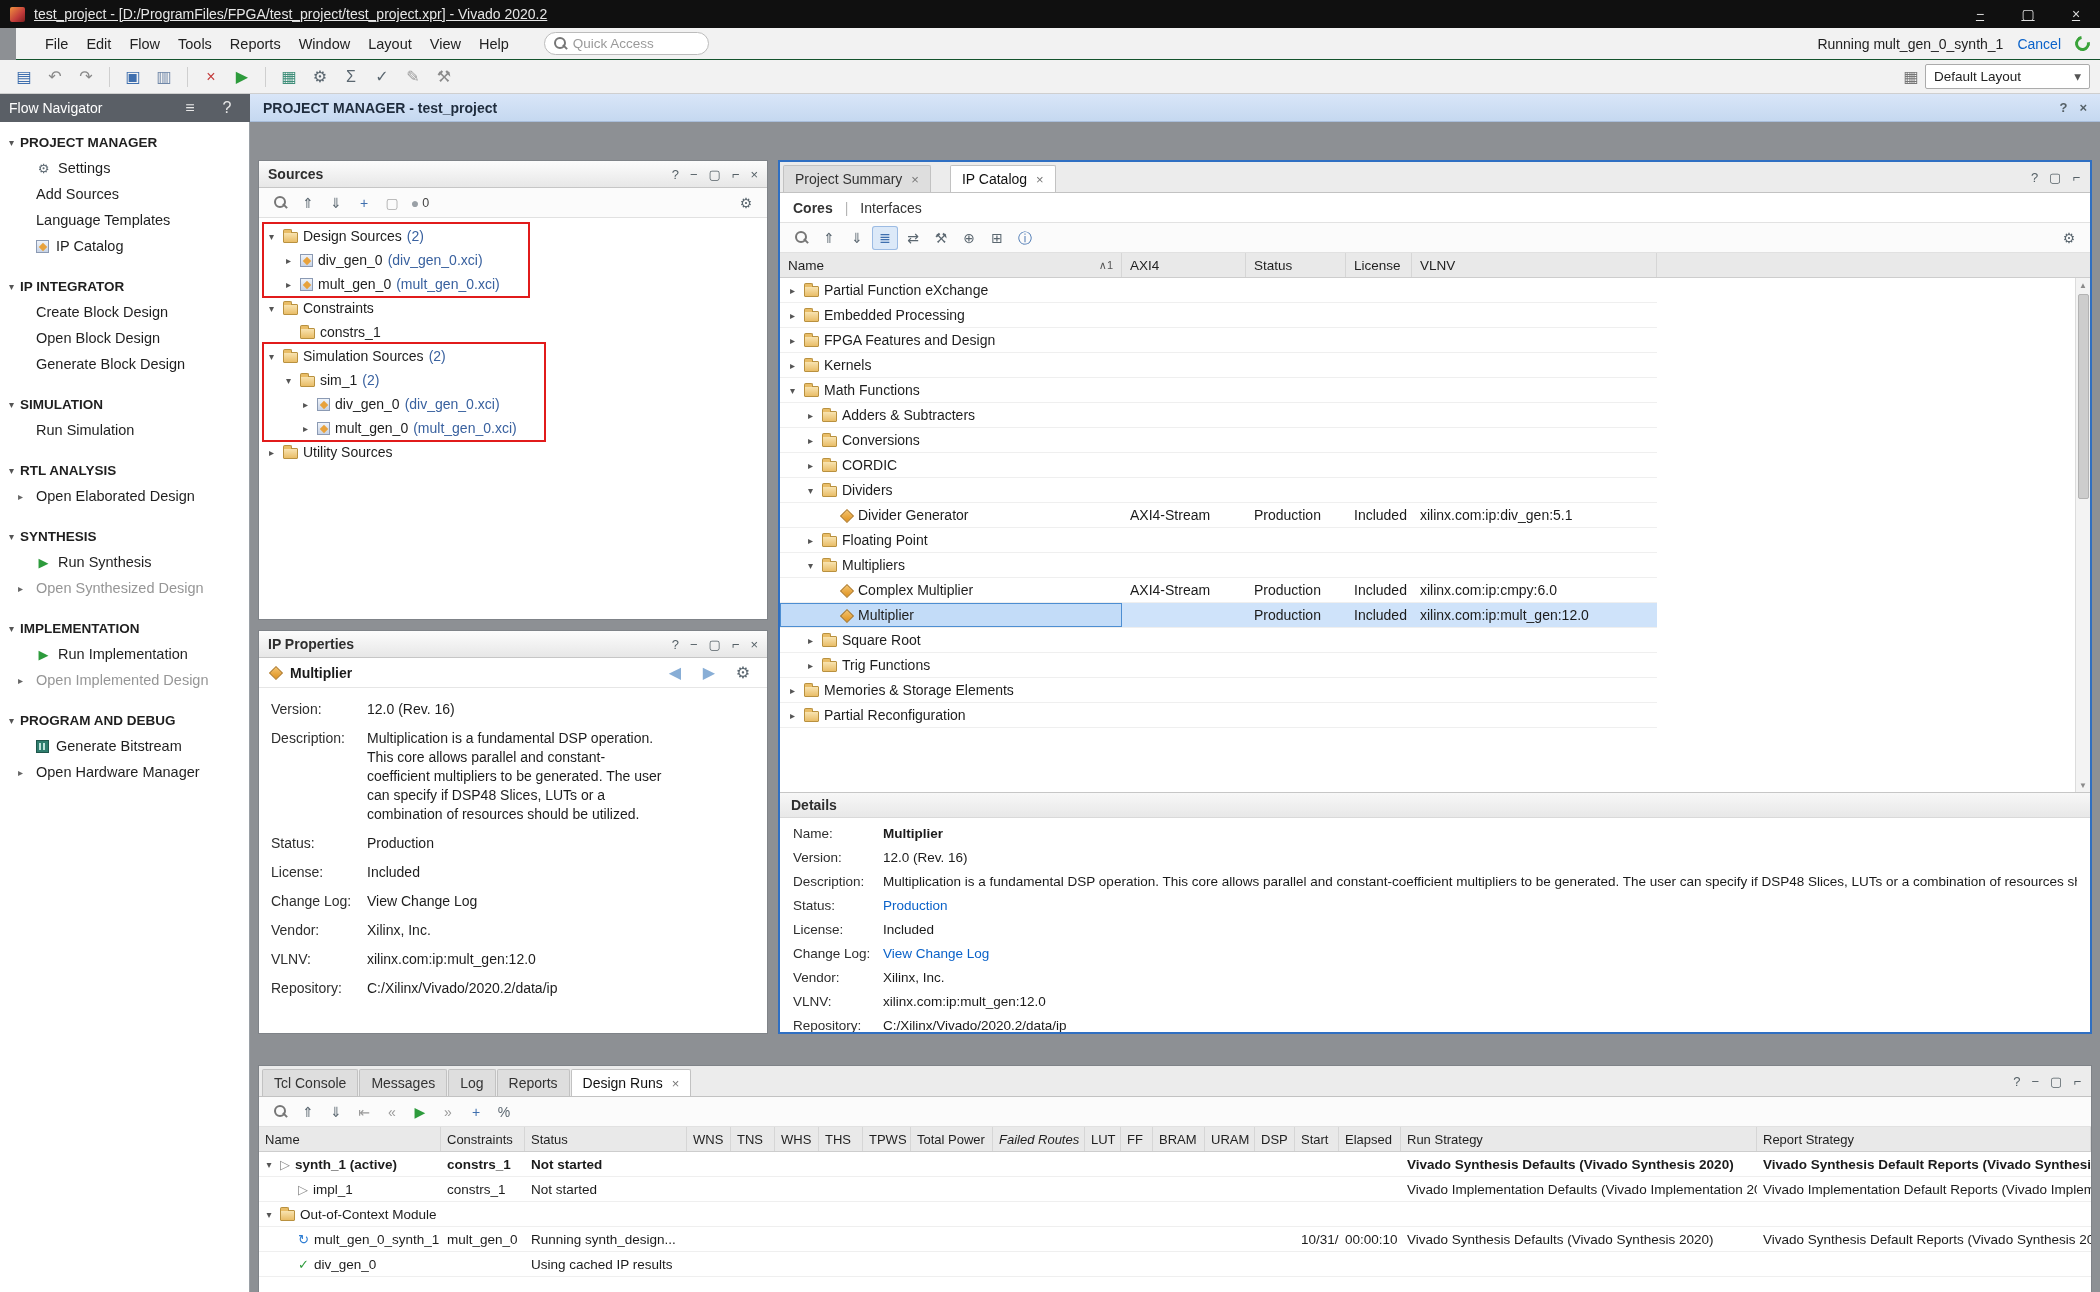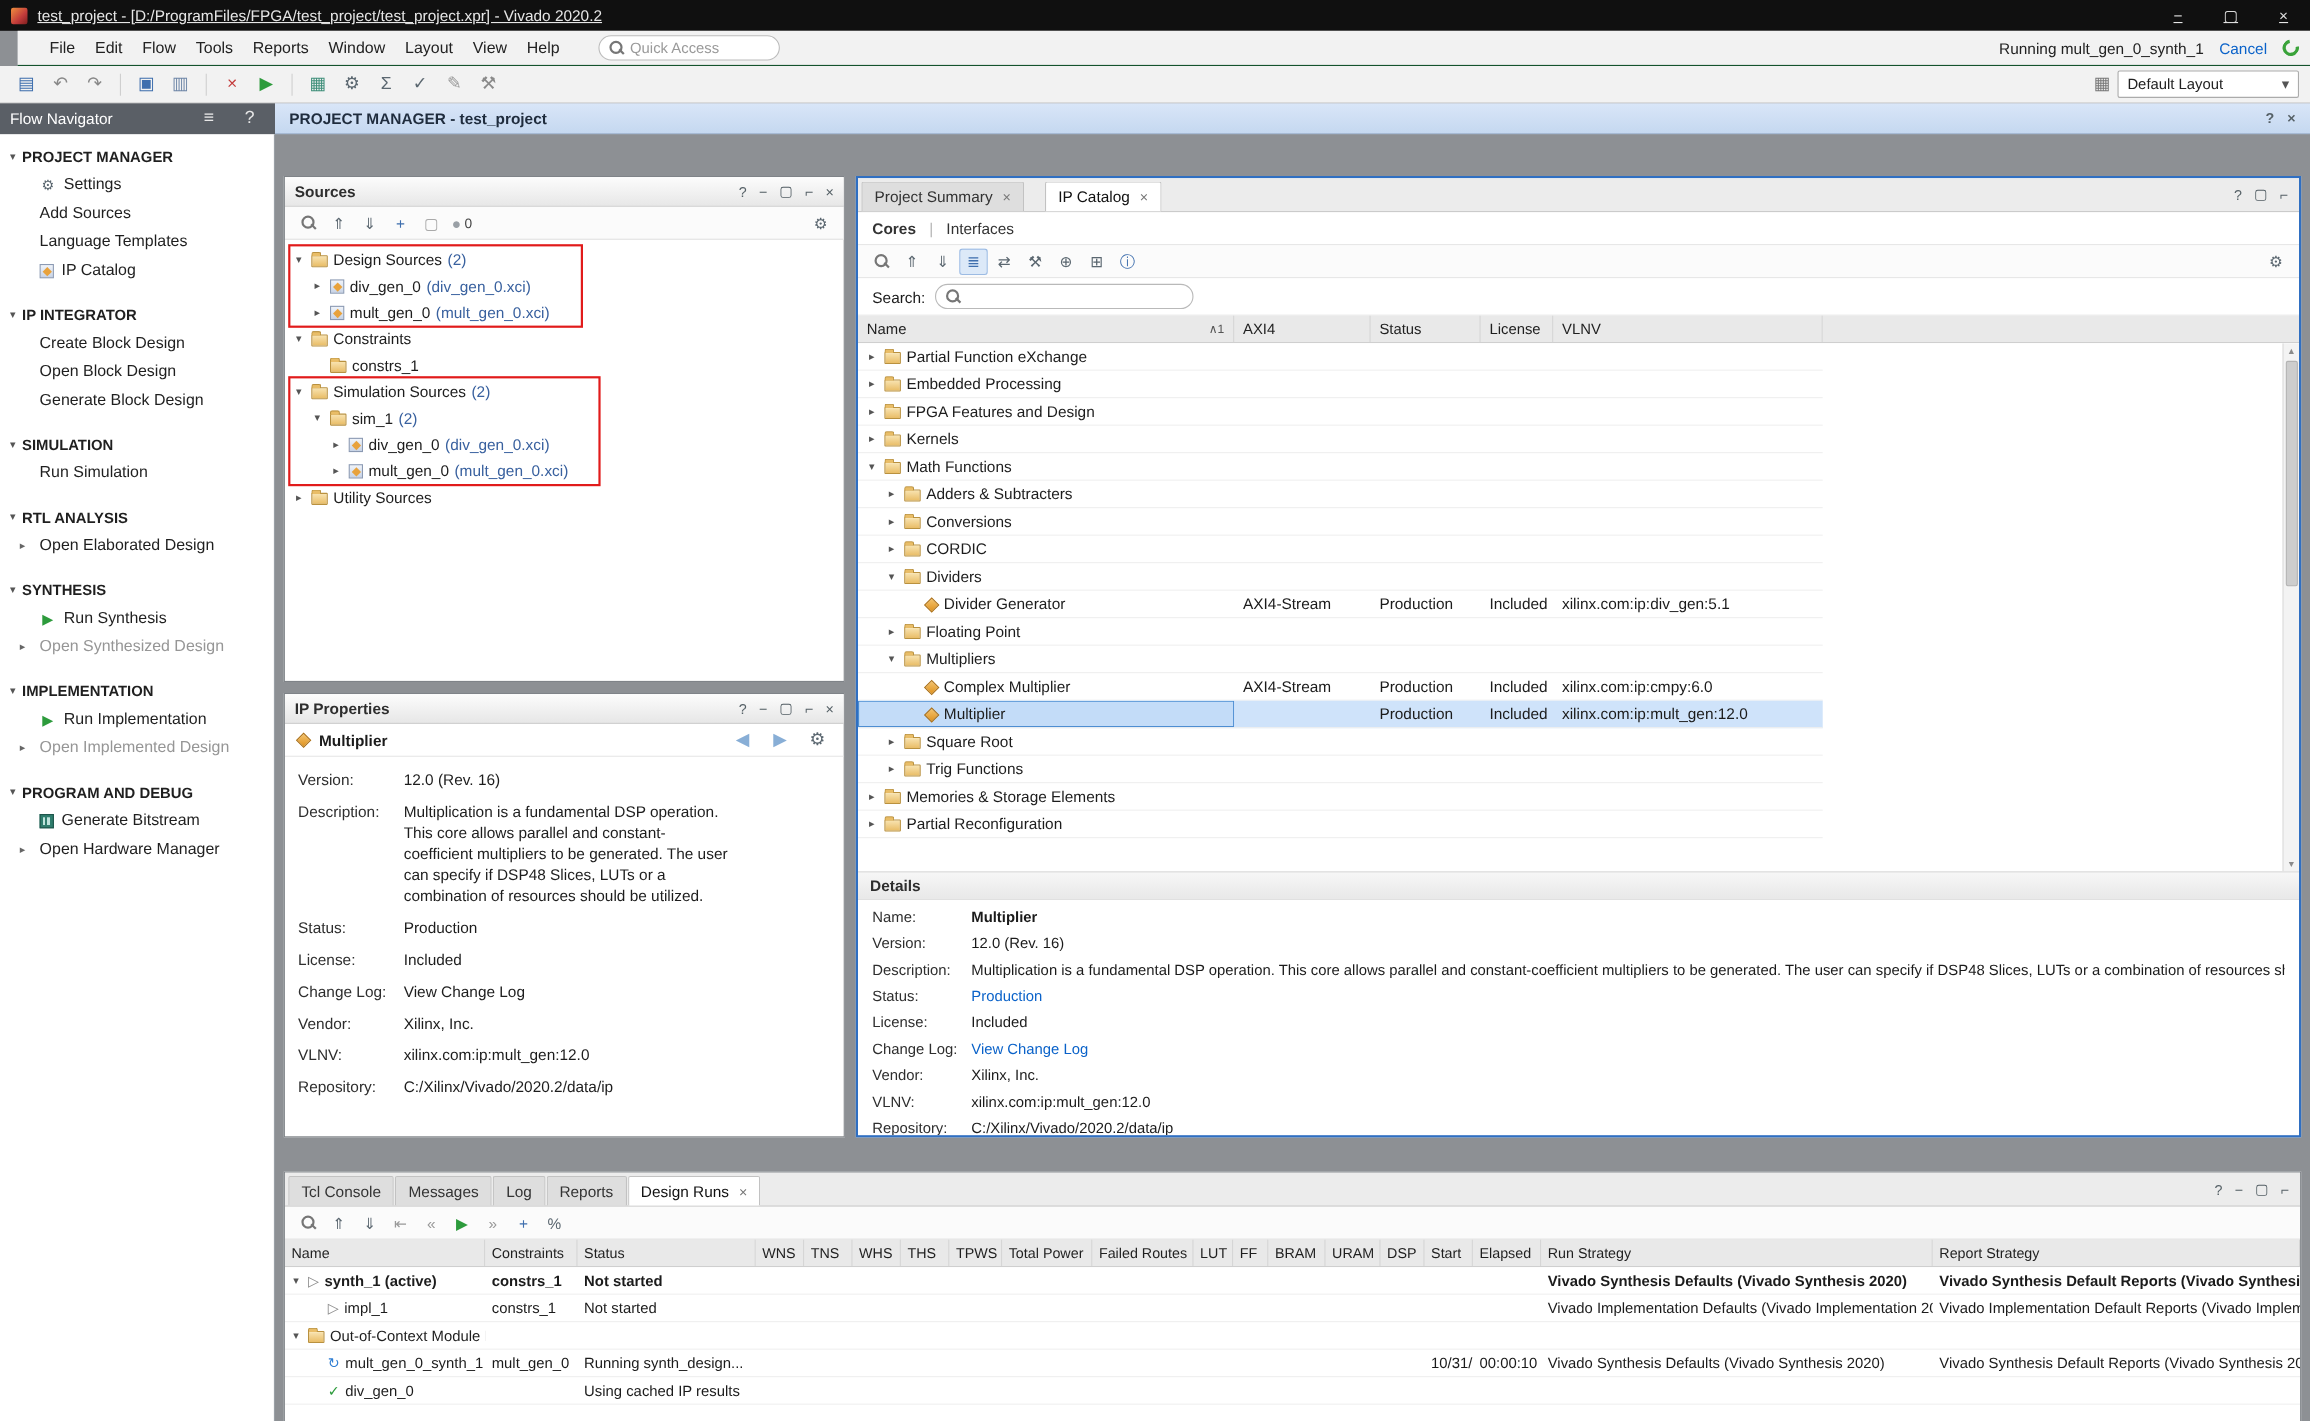--- a/index.html
+++ b/index.html
@@ -580,26 +580,20 @@
         <span class="tb-btn">
           <span class="glyph" style="color: rgb(91, 103, 112);">⊞</span>
         </span>
         <span class="tb-btn">
           <span class="glyph" style="color: rgb(63, 111, 174);">ⓘ</span>
         </span>
         <span class="tb-btn ml-auto">
           <span class="glyph" style="color: rgb(91, 103, 112);">⚙</span>
         </span>
       </div>
-    <div id="cat-search">
-      <span>Search:</span>
-      <span class="search-box">
-        <span class="cssicon search"></span>
-      </span>
-    </div>
     <div id="cat-header">
         <div class="hc" style="width: 342px;">
           <span>Name</span>
           <span class="sort">∧1</span>
         </div>
         <div class="hc" style="width: 124px;">
           <span>AXI4</span>
         </div>
         <div class="hc" style="width: 100px;">
           <span>Status</span>
@@ -940,21 +934,21 @@
         </div>
         <div class="hc" style="width: 44px;">
           <span>THS</span>
         </div>
         <div class="hc" style="width: 48px;">
           <span>TPWS</span>
         </div>
         <div class="hc" style="width: 82px;">
           <span>Total Power</span>
         </div>
-        <div class="hc" style="width: 92px;">
+        <div class="hc" style="width: 92px; font-style: italic;">
           <span>Failed Routes</span>
         </div>
         <div class="hc" style="width: 36px;">
           <span>LUT</span>
         </div>
         <div class="hc" style="width: 32px;">
           <span>FF</span>
         </div>
         <div class="hc" style="width: 52px;">
           <span>BRAM</span>

